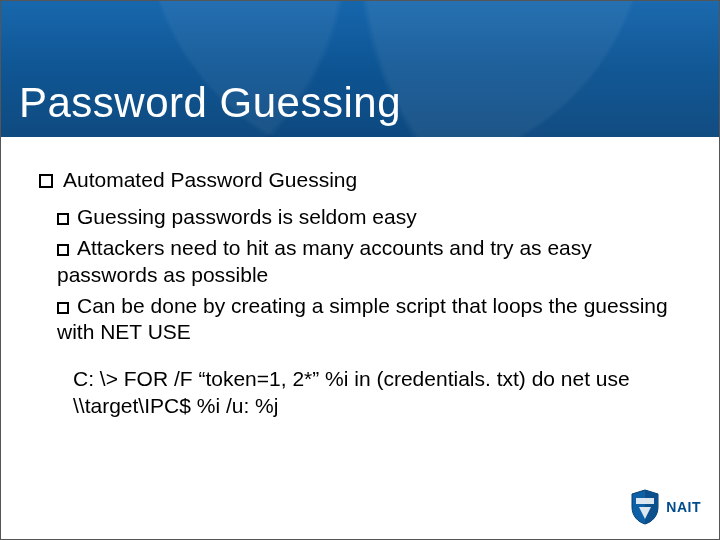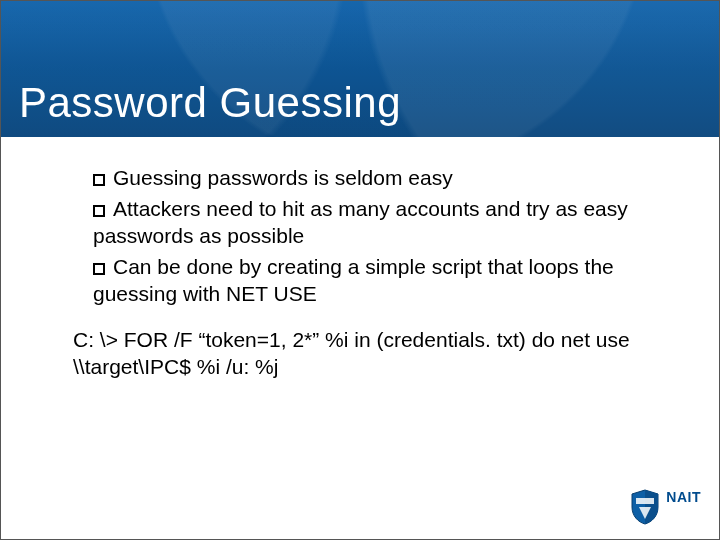--- a/index.html
+++ b/index.html
@@ -9,38 +9,41 @@
     content:"";position:absolute;inset:0;
     background:
       radial-gradient(circle at 10% -40%, rgba(255,255,255,.06) 40%, transparent 41%),
       radial-gradient(circle at 55% -60%, rgba(255,255,255,.05) 55%, transparent 56%),
       radial-gradient(circle at 95% -30%, rgba(255,255,255,.07) 45%, transparent 46%),
       linear-gradient(180deg,#0a5ea8 0%,#004b8d 50%,#003f78 100%);
   }
   .title{position:absolute;left:18px;bottom:10px;color:#fff;font-size:42px;font-weight:400;letter-spacing:.5px}
   .body{padding:24px 32px 0 38px;font-size:21px;line-height:1.28}
   .lvl1{margin:6px 0 10px 0}
-  .lvl2{margin:4px 0 4px 54px}
+  .lvl2{margin:4px 0 4px 18px}
   .para{margin:20px 0 4px 34px}
   .sq{display:inline-block;width:14px;height:14px;border:2px solid #000;box-sizing:border-box;margin-right:10px;vertical-align:-1px}
   .sq.sm{width:12px;height:12px;margin-right:8px}
-  .logo{position:absolute;right:18px;bottom:14px;display:flex;align-items:flex-start;gap:6px}
+  .logo{position:absolute;right:18px;bottom:14px;display:flex;align-items:center;gap:6px}
   .shield{width:30px;height:36px}
   .logo-text{font-weight:700;color:#004b8d;font-size:14px;letter-spacing:.5px}
 </style>
 </head>
 <body>
 
 <div class="slide">
   <div class="banner">
     <div class="title">Password Guessing</div>
   </div>
 
   <div class="body">
 
+    <div class="lvl1">
+      <span class="sq"></span><span>Automated Password Guessing</span>
+    </div>
 
     <div class="lvl2">
       <span class="sq sm"></span><span>Guessing passwords is seldom easy</span>
     </div>
 
     <div class="lvl2">
       <span class="sq sm"></span><span>Attackers need to hit as many accounts and try as easy passwords as possible</span>
     </div>
 
     <div class="lvl2">

